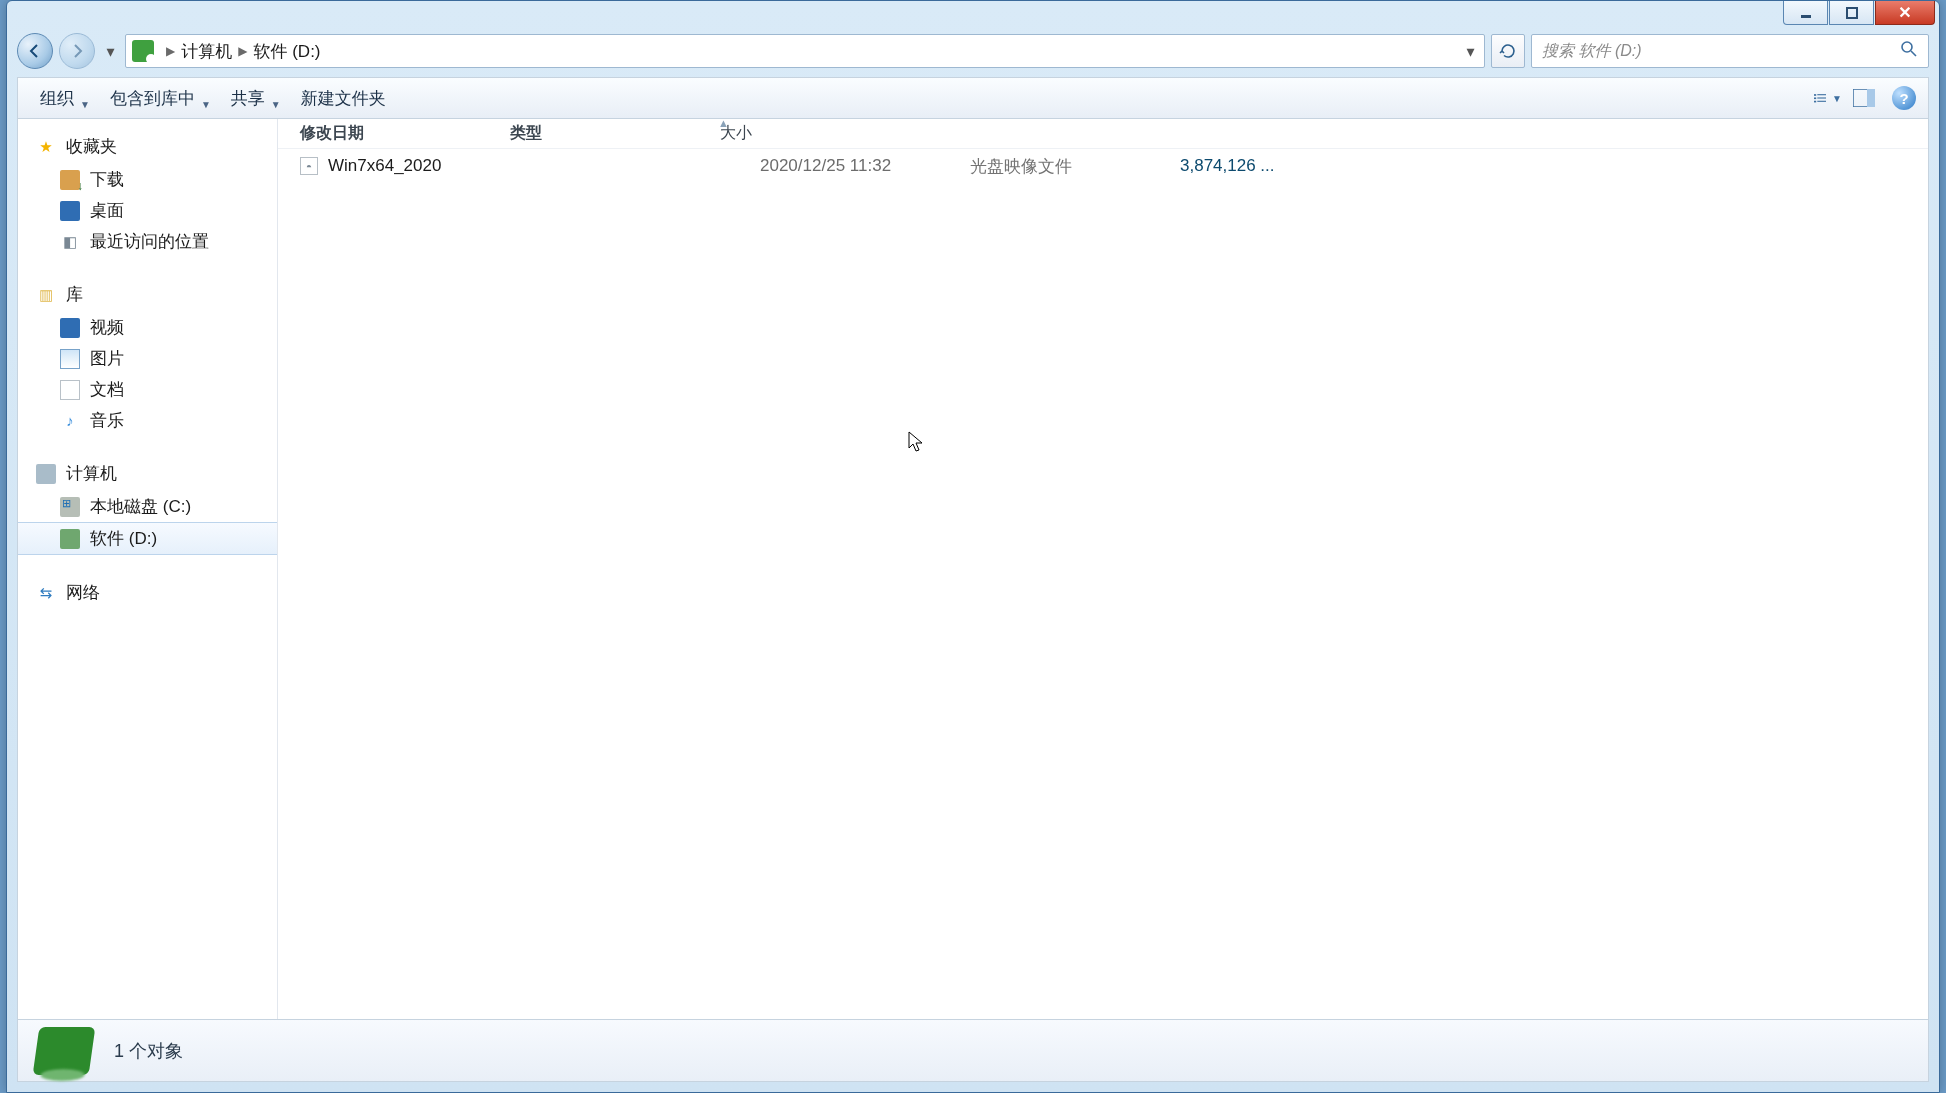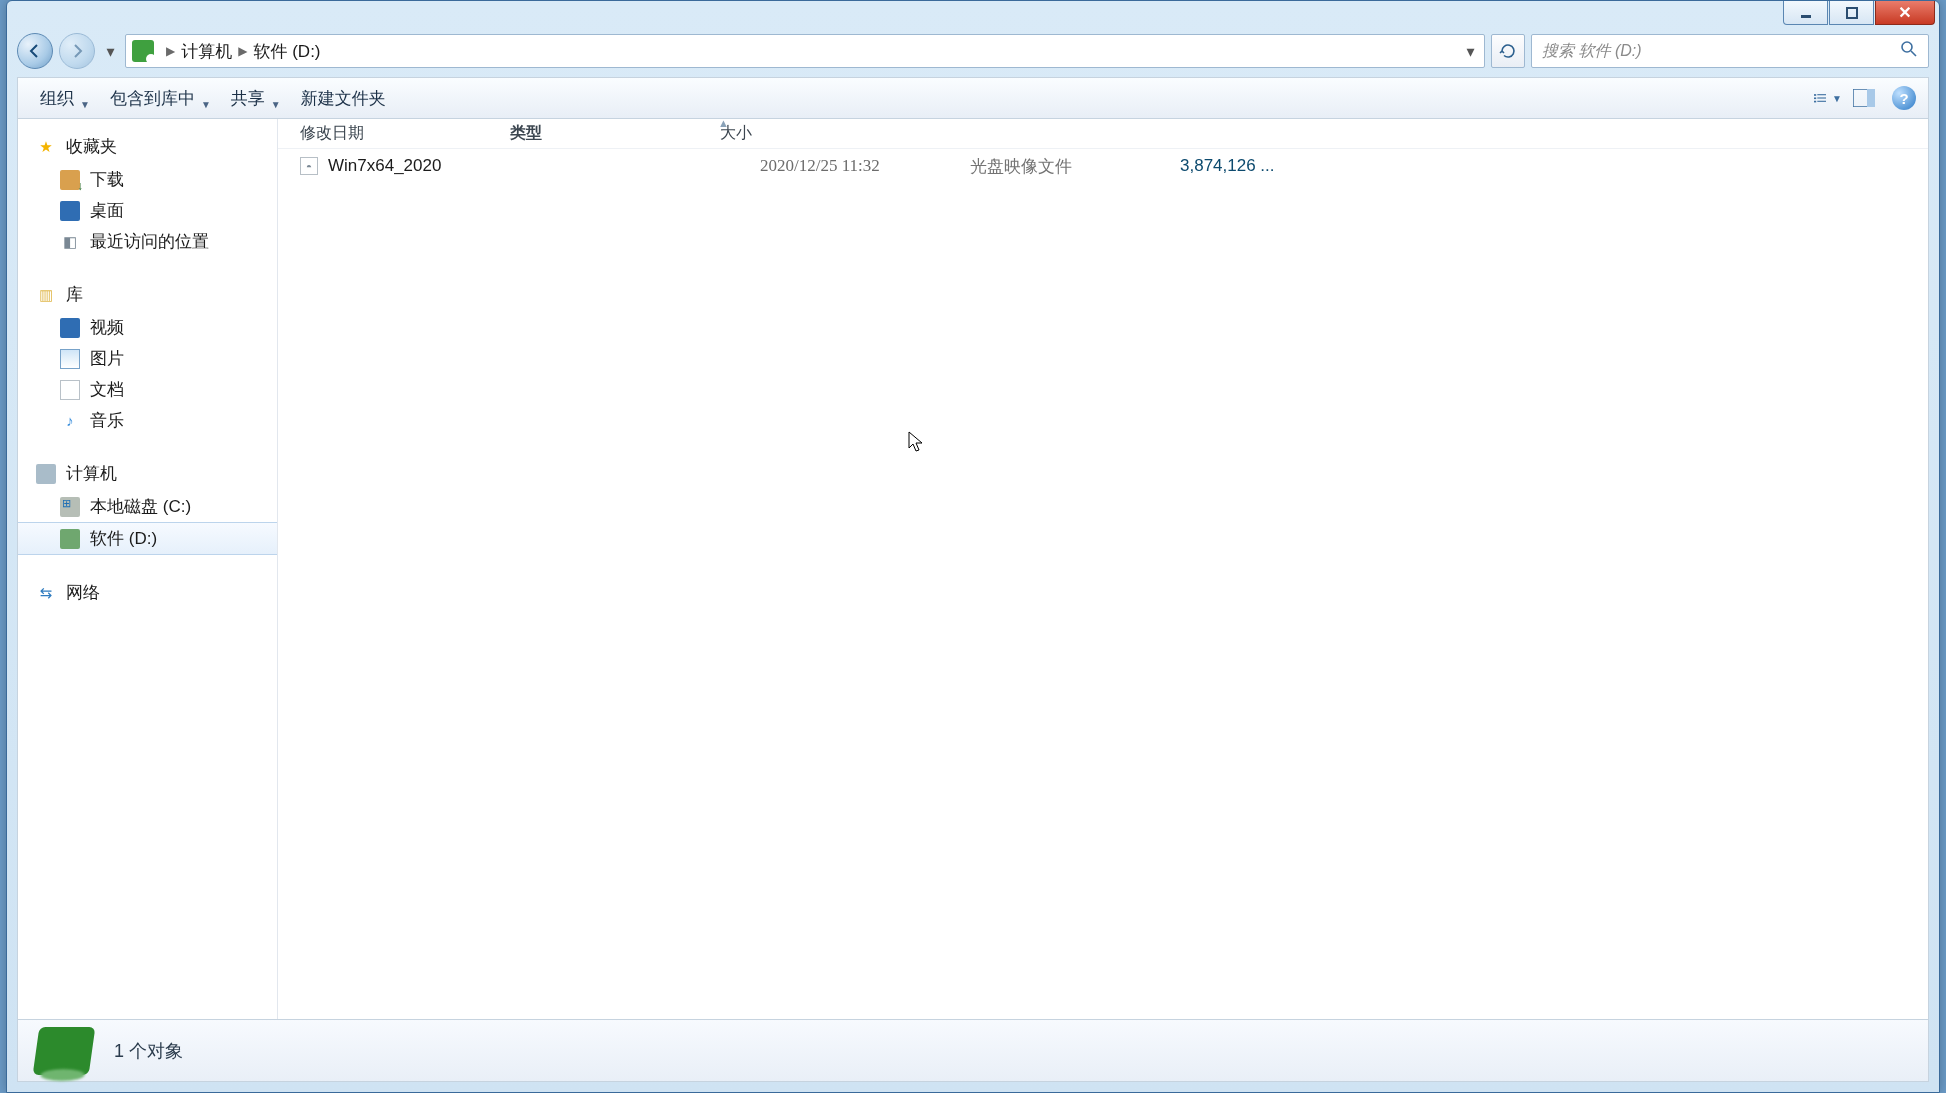--- a/index.html
+++ b/index.html
@@ -68,28 +68,28 @@
 .ic-comp{background:#a9bcc9;position:relative;border-radius:2px;}
 .ic-drive{background:#b6beb6;border-radius:2px;position:relative;}
 .ic-drive.win::before{content:"⊞";position:absolute;left:2px;top:0;font-size:11px;color:#1e6fb5;}
 .ic-drive.sel{background:#6fa76f;}
 .ic-net{color:#2f7bbf;}
 
 .list-area{ flex:1; position:relative;}
 .col-headers{ height:30px; display:flex; align-items:center; border-bottom:1px solid #eef1f5; font-size:16px; color:#3c4650;}
 .col{ padding-left:22px;}
 .col.name{width:460px;}
-.col.date{width:210px;}
+.col.date{width:210px;font-weight:bold;}
 .col.type{width:210px;font-weight:bold;}
 .col.size{width:140px;}
 .sort-ind{ position:absolute; left:440px; top:-2px; color:#8aa2b8; font-size:11px;}
 .row{ height:34px; display:flex; align-items:center; font-size:17px; color:#1b1b1b;}
 .row .cell{padding-left:22px;}
 .row .cell.name{width:460px; display:flex; align-items:center; gap:10px;}
-.row .cell.date{width:210px;color:#6c6c6c;font-family:Liberation Serif, serif;}
+.row .cell.date{width:210px;color:#6c6c6c;}
 .row .cell.type{width:210px;color:#737373;}
 .row .cell.size{width:140px;color:#0c4a6e;}
 .file-ic{width:18px;height:18px;border:1px solid #b7bfc6;background:#fff;display:flex;align-items:center;justify-content:center;font-size:10px;color:#7a8894;}
 
 .cursor{position:absolute;left:630px;top:312px;width:18px;height:22px;}
 .cursor svg{display:block;}
 
 .status-bar{ position:absolute; left:10px; right:10px; bottom:10px; height:62px; background:linear-gradient(#f7fafe,#e9eff7); border:1px solid #c6d3df; border-top:none; display:flex; align-items:center; padding:0 18px; gap:22px;}
 .status-ic{width:56px;height:48px;background:#2c8a2c;border-radius:6px;position:relative;transform:skewX(-8deg);}
 .status-ic::after{content:"";position:absolute;left:8px;bottom:-6px;width:44px;height:12px;background:#6fb56f;border-radius:50%;filter:blur(1px);}

